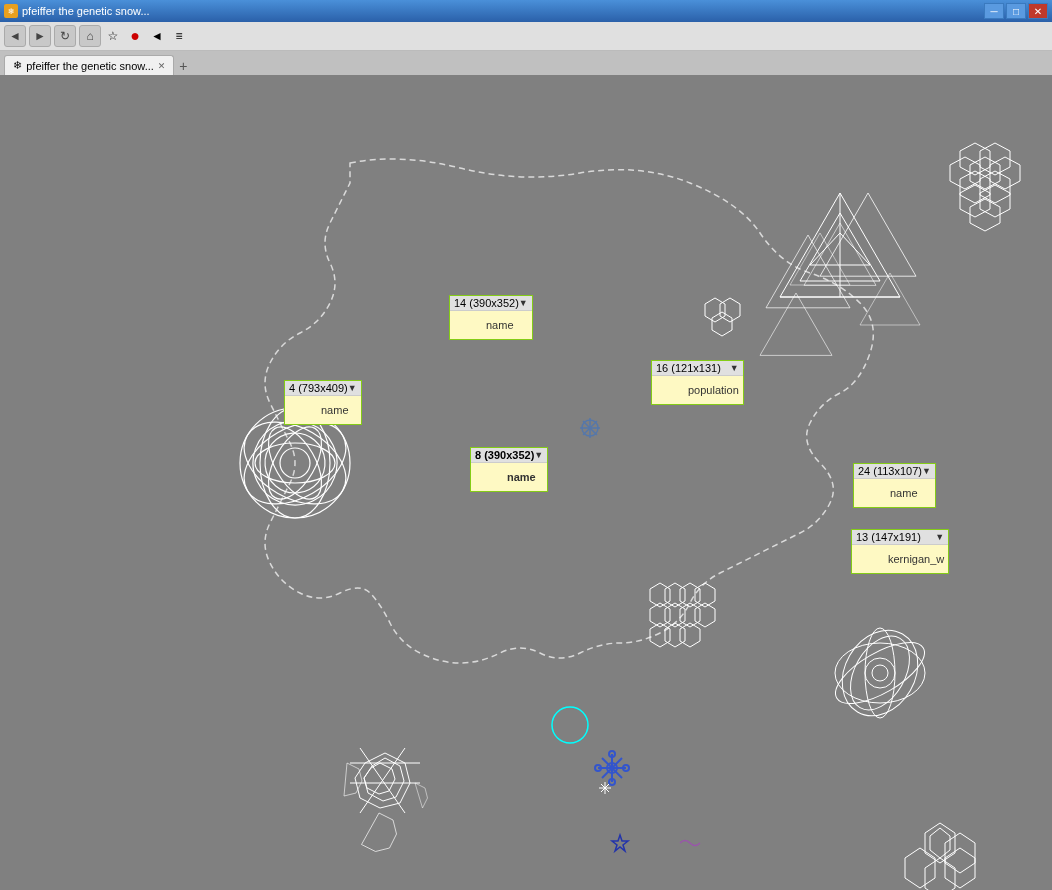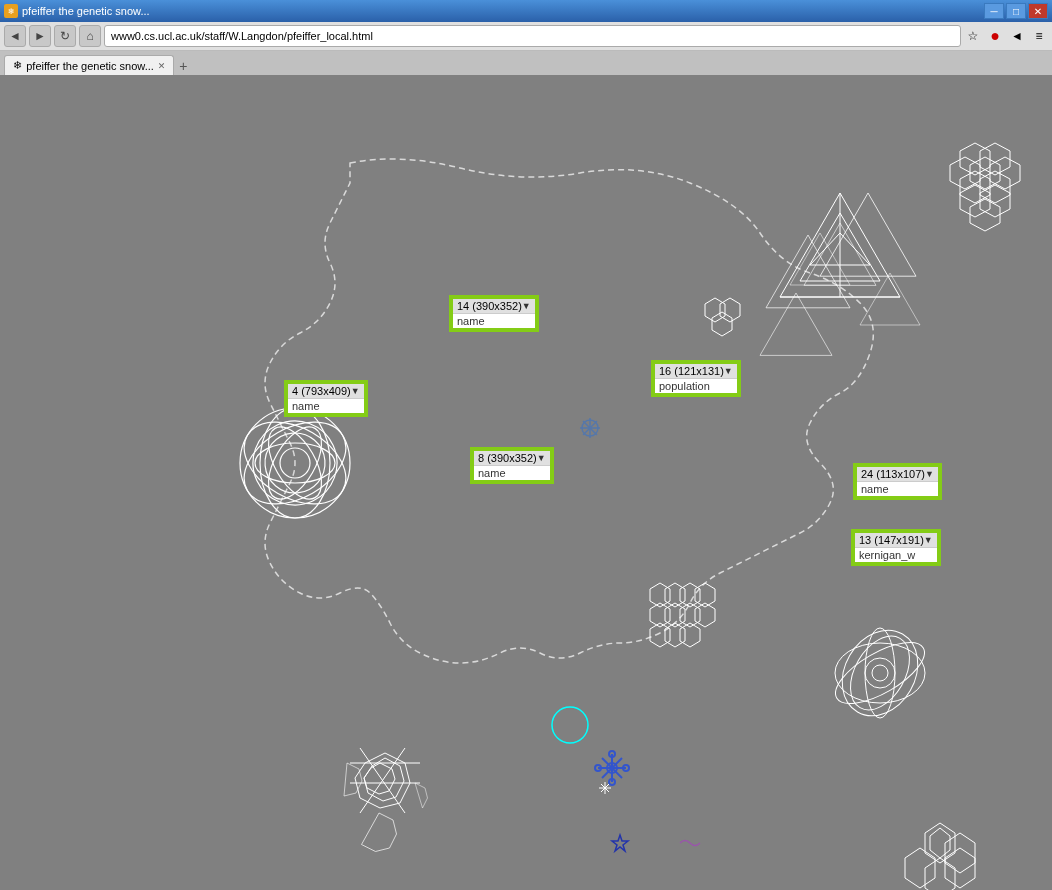--- a/index.html
+++ b/index.html
@@ -115,37 +115,38 @@
     
     .canvas-area {
       position: absolute;
       top: 0; left: 0; right: 0; bottom: 0;
       background: #808080;
     }
 
     
     .flake-label {
       position: absolute;
-      background: #ffffff;
-      border: 4px solid #84cc16;
+      background: #fef9c3;
+      border: 1px solid #84cc16;
       font-size: 11px;
       z-index: 10;
     }
     .flake-label .flake-title {
       background: #e0e0e0;
       padding: 1px 4px;
       display: flex;
       align-items: center;
       justify-content: space-between;
       border-bottom: 1px solid #ccc;
       white-space: nowrap;
     }
     .flake-label .flake-name {
-      padding: 1px 4px;
+      padding: 8px 4px;
       color: #333;
+      margin-left: 32px;
     }
     .flake-dropdown { font-size: 9px; color: #333; cursor: pointer; }
 
     
     .main-svg {
       position: absolute;
       top: 0; left: 0;
       width: 100%;
       height: 100%;
       pointer-events: none;
@@ -164,21 +165,20 @@
     <div class="title-btn">□</div>
     <div class="title-btn close">✕</div>
   </div>
 </div>
 
 <div class="nav-bar">
   <div class="nav-btn">◄</div>
   <div class="nav-btn">►</div>
   <div class="nav-btn">↻</div>
   <div class="nav-btn">⌂</div>
-  <input class="address-bar" type="text" value="www0.cs.ucl.ac.uk/staff/W.Langdon/pfeiffer_local.html" style="">
   <div class="nav-icons">
     <div class="nav-icon">☆</div>
     <div class="nav-icon" style="color:#c00; font-size:16px;">●</div>
     <div class="nav-icon">◄</div>
     <div class="nav-icon">≡</div>
   </div>
 </div>
 
 <div class="tab-bar">
   <div class="tab active">
@@ -427,21 +427,21 @@
     </div>
 
     <div class="flake-label" style="left:284px; top:305px;">
       <div class="flake-title">
         <span>4 (793x409)</span>
         <span class="flake-dropdown">▼</span>
       </div>
       <div class="flake-name">name</div>
     </div>
 
-    <div class="flake-label" style="left:470px; top:372px;">
+    <div class="flake-label" style="left:470px; top:372px;font-weight:bold;">
       <div class="flake-title">
         <span>8 (390x352)</span>
         <span class="flake-dropdown">▼</span>
       </div>
       <div class="flake-name">name</div>
     </div>
 
     <div class="flake-label" style="left:853px; top:388px;">
       <div class="flake-title">
         <span>24 (113x107)</span>

